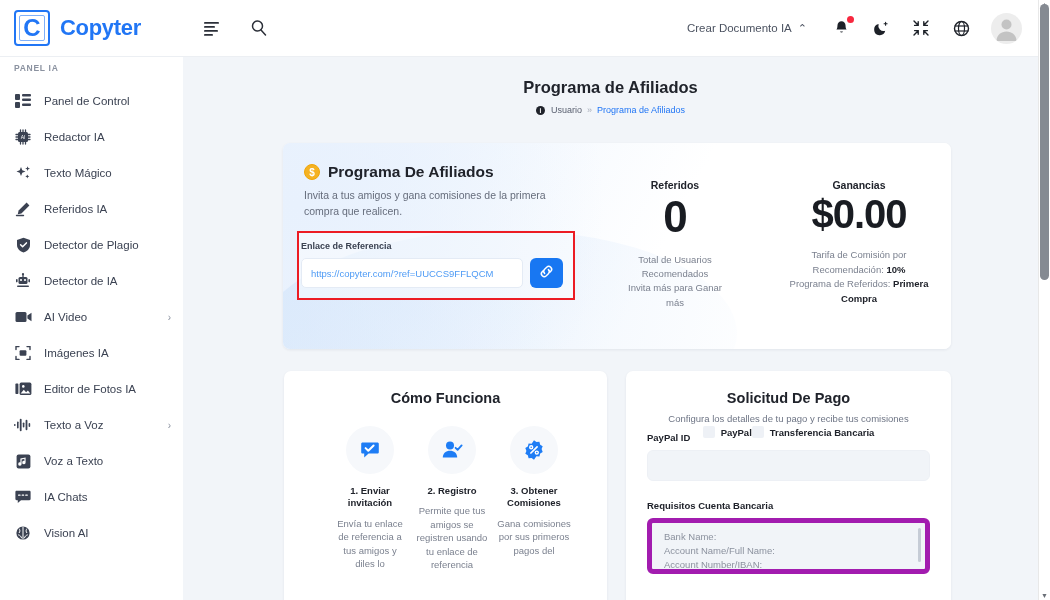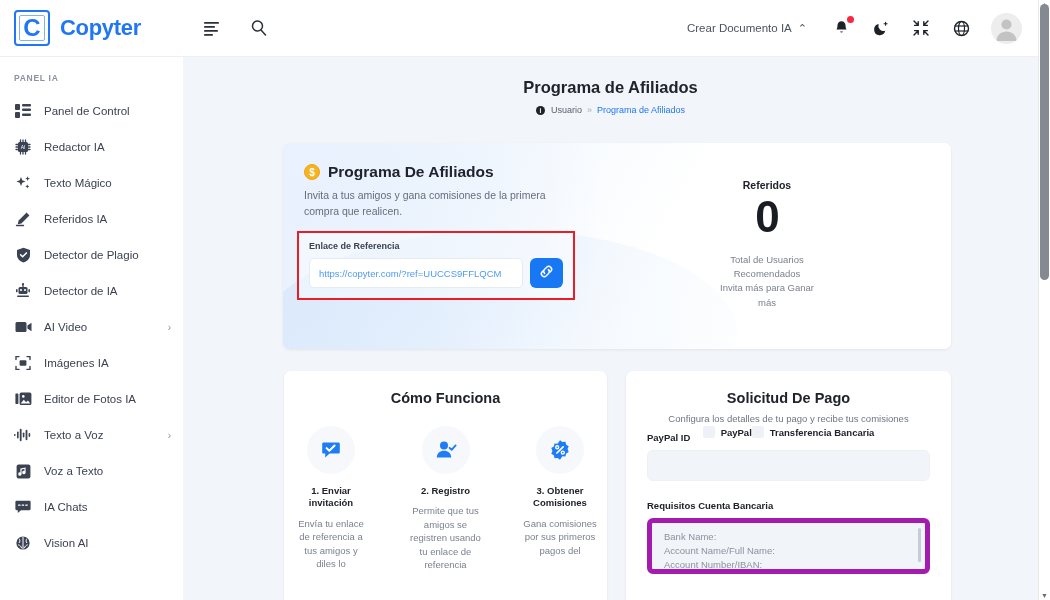--- a/index.html
+++ b/index.html
@@ -78,21 +78,21 @@
   }
   .avatar {
     width: 31px; height: 31px; border-radius: 50%;
     background: #ededed;
     display: flex; align-items: center; justify-content: center;
     color: #b4b4b4; overflow: hidden; cursor: pointer;
   }
 
   
   .sidebar {
-    position: absolute; top: 55px; left: 0;
+    position: absolute; top: 45px; left: 0;
     width: 183px; height: 543px;
     background: #ffffff;
     padding-top: 14px;
     overflow: hidden;
   }
   .side-section-title {
     font-size: 8.5px; font-weight: bold; color: #8b92a0;
     letter-spacing: 0.7px; padding: 4px 0 10px 14px;
   }
   .side-item {
@@ -177,21 +177,21 @@
   }
   .hero-title {
     font-size: 15.5px; font-weight: bold; color: #20232b;
   }
   .hero-sub {
     margin-top: 7px; font-size: 10.5px; line-height: 1.48;
     color: #666d7c; width: 245px;
   }
   .ref-box {
     margin-top: 12px; margin-left: -7px;
-    width: 278px; padding: 8px 10px 10px 10px;
+    width: 278px; padding: 8px 10px 10px 2px;
     border: 2px solid #ec1c24;
     background: rgba(255,255,255,0.46);
   }
   .ref-label {
     font-size: 9px; font-weight: bold; color: #3b4252;
     margin-bottom: 7px;
   }
   .ref-row { display: flex; align-items: center; gap: 7px; }
   .ref-input {
     flex: 1; height: 30px;
@@ -241,22 +241,22 @@
   .card-pay { left: 443px; top: 314px; width: 325px; height: 240px; }
   .card-title {
     text-align: center; font-size: 14.5px; font-weight: bold;
     color: #20232b; padding-top: 19px;
   }
   .card-subtitle {
     text-align: center; font-size: 9.5px; color: #6e7585;
     margin-top: 7px;
   }
   .steps {
-    display: flex; justify-content: space-between; gap: 8px;
-    margin-top: 20px; padding: 0 10px;
+    display: flex; justify-content: flex-end; gap: 8px;
+    margin-top: 20px; padding: 0 36px;
   }
   .step { width: 74px; text-align: center; }
   .step-bubble {
     width: 48px; height: 48px; border-radius: 50%;
     background: #f6f8fb; margin: 0 auto;
     display: flex; align-items: center; justify-content: center;
   }
   .step-glyph {
     color: #1e7df5; display: flex;
     align-items: center; justify-content: center;
@@ -621,20 +621,36 @@
         <div class="stat">
           <div class="stat-label">Referidos</div>
           <div class="stat-value">0</div>
           <div class="stat-note">
             <div>Total de Usuarios</div>
             <div>Recomendados</div>
             <div>Invita más para Ganar</div>
             <div>más</div>
           </div>
         </div>
+        <div class="stat">
+          <div class="stat-label">Ganancias</div>
+          <div class="stat-value money">$0.00</div>
+          <div class="stat-note">
+            <div>Tarifa de Comisión por</div>
+            <div>
+              <span>Recomendación: </span><b>10%</b>
+            </div>
+            <div>
+              <span>Programa de Referidos: </span><b>Primera</b>
+            </div>
+            <div>
+              <b>Compra</b>
+            </div>
+          </div>
+        </div>
       </div>
     </div>
 
     <div class="card card-how">
       <div class="card-title">Cómo Funciona</div>
       <div class="steps">
 
         <div class="step">
           <div class="step-bubble">
             <span class="step-glyph">

